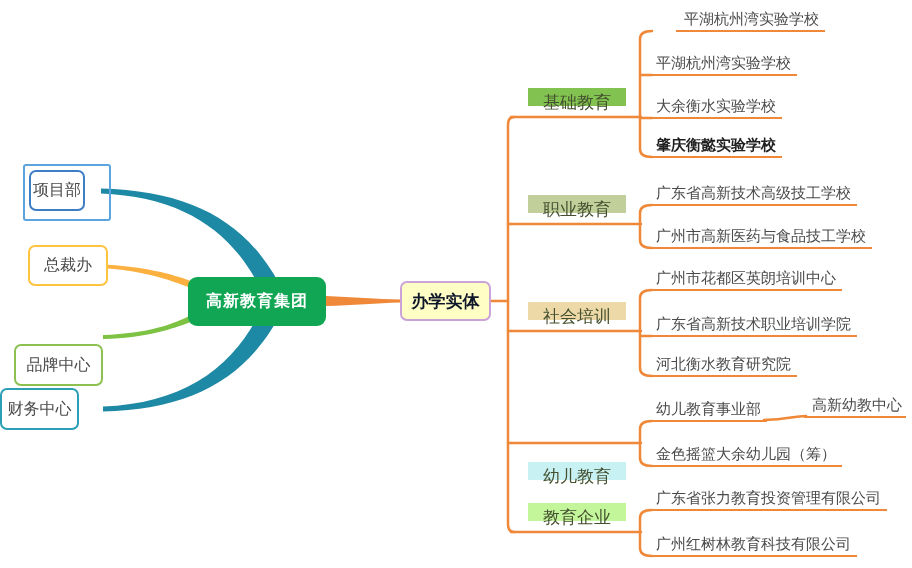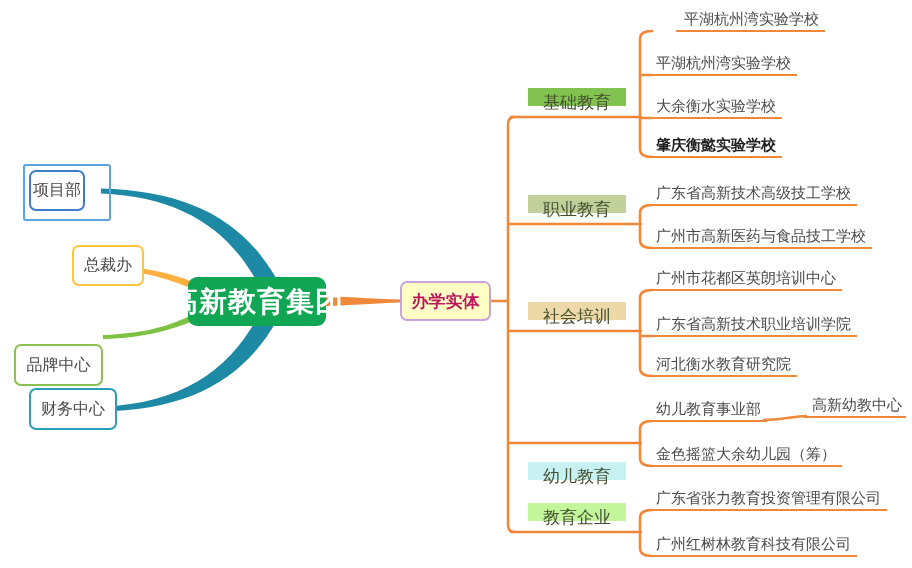--- a/index.html
+++ b/index.html
@@ -13,29 +13,29 @@
   .lnode{
     background:#ffffff;border:2px solid #999;border-radius:7px;
     display:flex;align-items:center;justify-content:center;
     font-size:16px;color:#4a4a4a;z-index:3;cursor:default;white-space:nowrap;
   }
   .sel-frame{
     position:absolute;border:2px solid #5BA4DF;border-radius:3px;z-index:2;
   }
   
   .root{
-    background:#11A653;border-radius:9px;color:#ffffff;font-weight:bold;font-size:28px;
+    background:#11A653;border-radius:9px;color:#ffffff;font-weight:bold;font-size:16px;
     display:flex;align-items:center;justify-content:center;z-index:4;white-space:nowrap;
     letter-spacing:1px;
   }
   
   .hub{
     background:#FFFFC5;border:2px solid #CBA3D8;border-radius:7px;
     display:flex;align-items:center;justify-content:center;
-    font-size:17px;font-weight:bold;color:#be185d;z-index:4;white-space:nowrap;
+    font-size:17px;font-weight:bold;color:#0f172a;z-index:4;white-space:nowrap;
   }
   
   .cat{
     height:18px;line-height:29px;padding:0 15px;font-size:17px;color:#44502f;
     z-index:3;white-space:nowrap;
   }
   
   .leaf{
     position:absolute;height:20px;line-height:20px;padding:0 6px 1px 8px;
     font-size:15px;color:#4a4a4a;border-bottom:2px solid #EF8838;
@@ -79,23 +79,23 @@
       <path d="M 652,421 Q 640,421 640,429 L 640,458 Q 640,466 652,466"></path>
 
       <path d="M 652,510 Q 640,510 640,518 L 640,548 Q 640,556 652,556"></path>
 
       <path d="M 764,420 C 788,420 792,416 806,416"></path>
     </g>
   </svg>
 
   <div class="sel-frame" style="left: 23px; top: 164px; width: 84px; height: 53px; border-color: rgb(91, 164, 223);"></div>
   <div class="node lnode" id="ln0" style="left: 29px; top: 170px; width: 56px; height: 41px; border-color: rgb(62, 126, 198);">项目部</div>
-  <div class="node lnode" id="ln1" style="left: 28px; top: 245px; width: 72px; height: 41px; border-color: rgb(255, 196, 63); margin-left: 44px;">总裁办</div>
+  <div class="node lnode" id="ln1" style="left: 28px; top: 245px; width: 80px; height: 41px; border-color: rgb(255, 196, 63);">总裁办</div>
   <div class="node lnode" id="ln2" style="left: 14px; top: 316px; width: 89px; height: 42px; border-color: rgb(140, 193, 82); margin-top: 28px;">品牌中心</div>
-  <div class="node lnode" id="ln3" style="left: 29px; top: 388px; width: 88px; height: 42px; border-color: rgb(43, 159, 181);">财务中心</div>
+  <div class="node lnode" id="ln3" style="left: 0; top: 388px; width: 79px; height: 42px; border-color: rgb(43, 159, 181);">财务中心</div>
 
   <div class="node root" style="left: 188px; top: 277px; width: 138px; height: 49px; background: rgb(17, 166, 83);">高新教育集团</div>
 
   <div class="node hub" style="left: 400px; top: 281px; width: 91px; height: 40px; background: rgb(255, 255, 197); border-color: rgb(203, 163, 216);">办学实体</div>
 
   <div class="node cat" style="left: 528px; top: 88px; background: rgb(130, 194, 80);">基础教育</div>
   <div class="node cat" style="left: 528px; top: 195px; background: rgb(193, 207, 154);">职业教育</div>
   <div class="node cat" style="left: 528px; top: 302px; background: rgb(237, 217, 168);">社会培训</div>
   <div class="node cat" style="left: 528px; top: 414px; background: rgb(200, 241, 244); margin-top: 48px;">幼儿教育</div>
   <div class="node cat" style="left: 528px; top: 503px; background: rgb(195, 245, 155);">教育企业</div>

